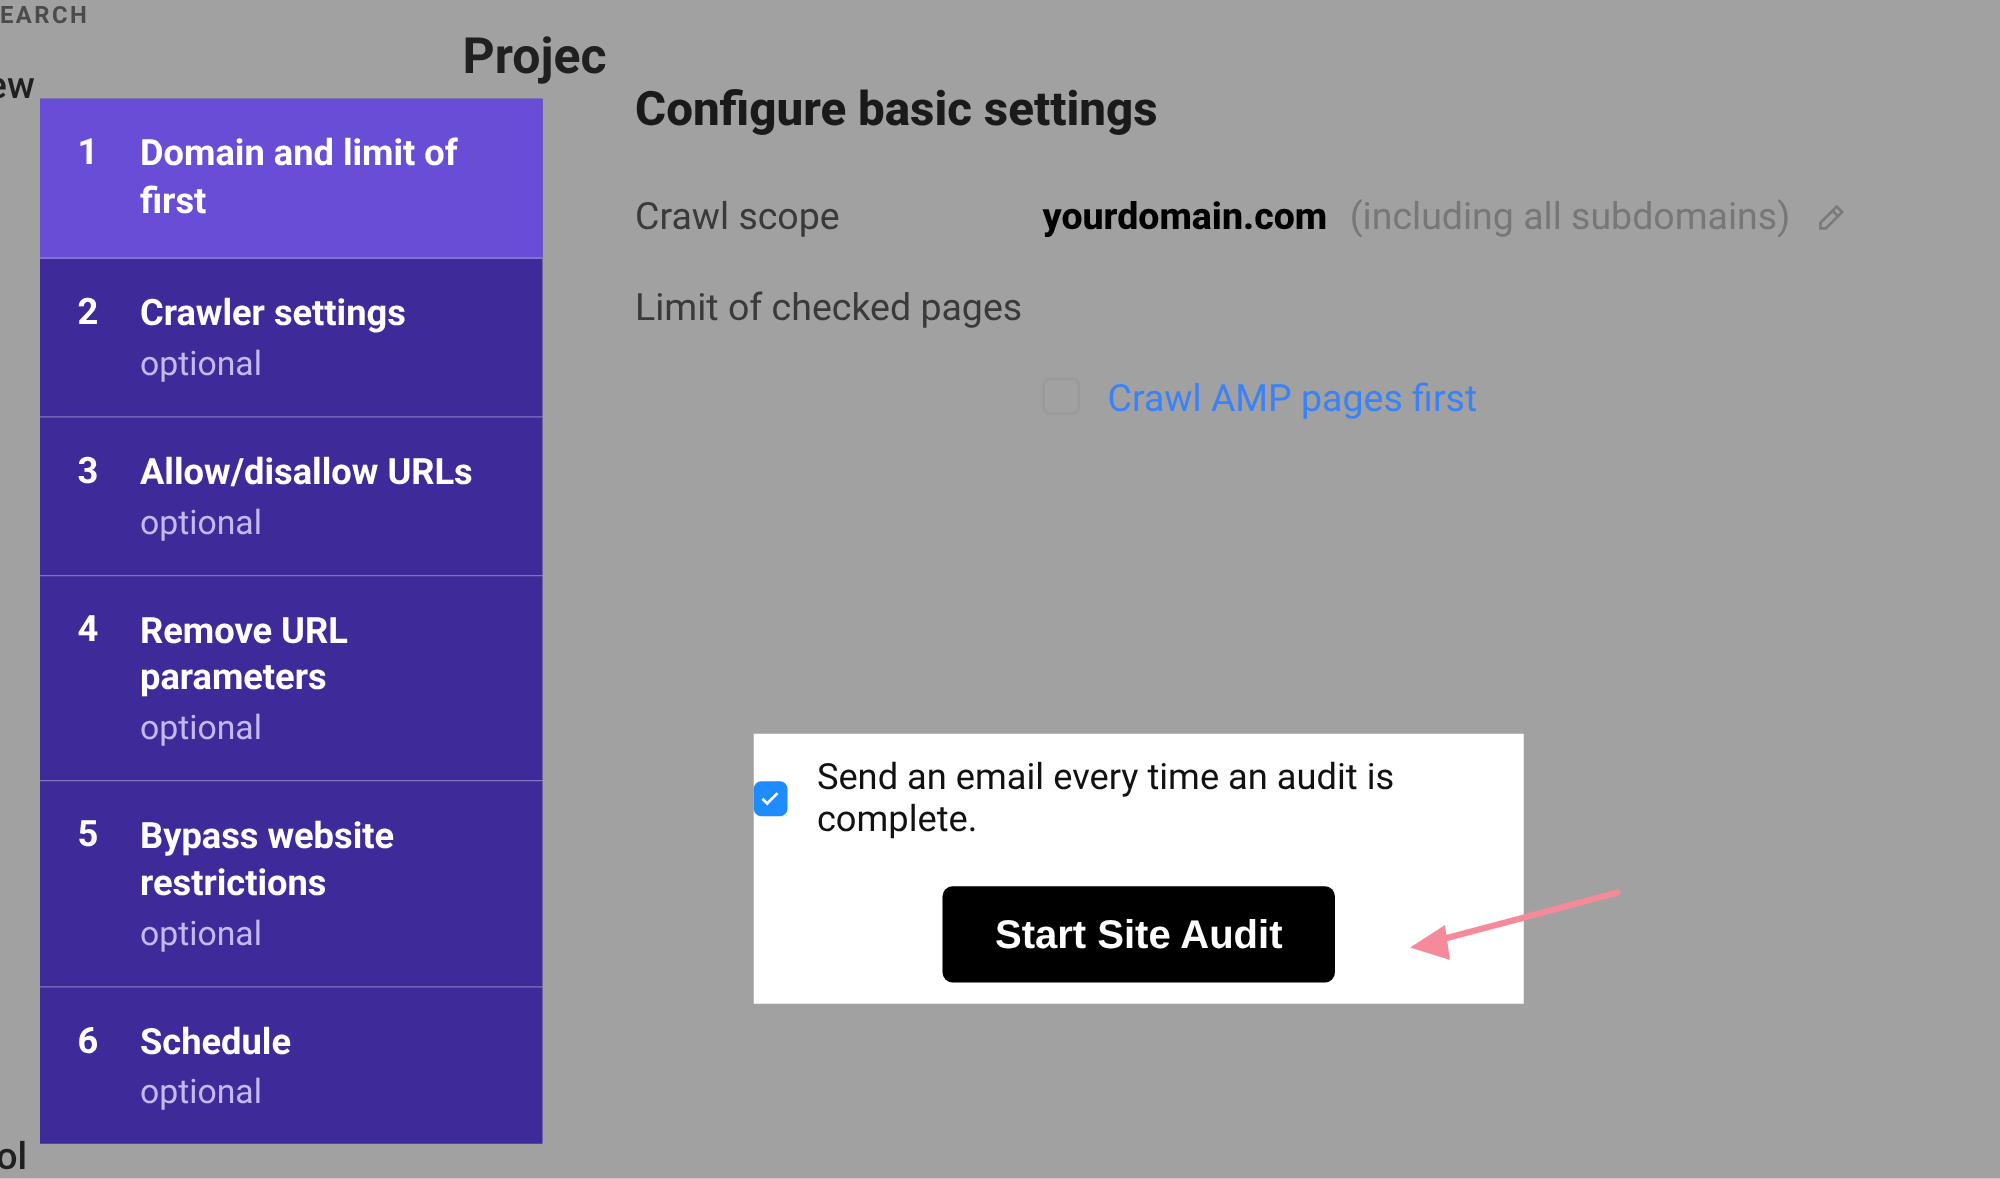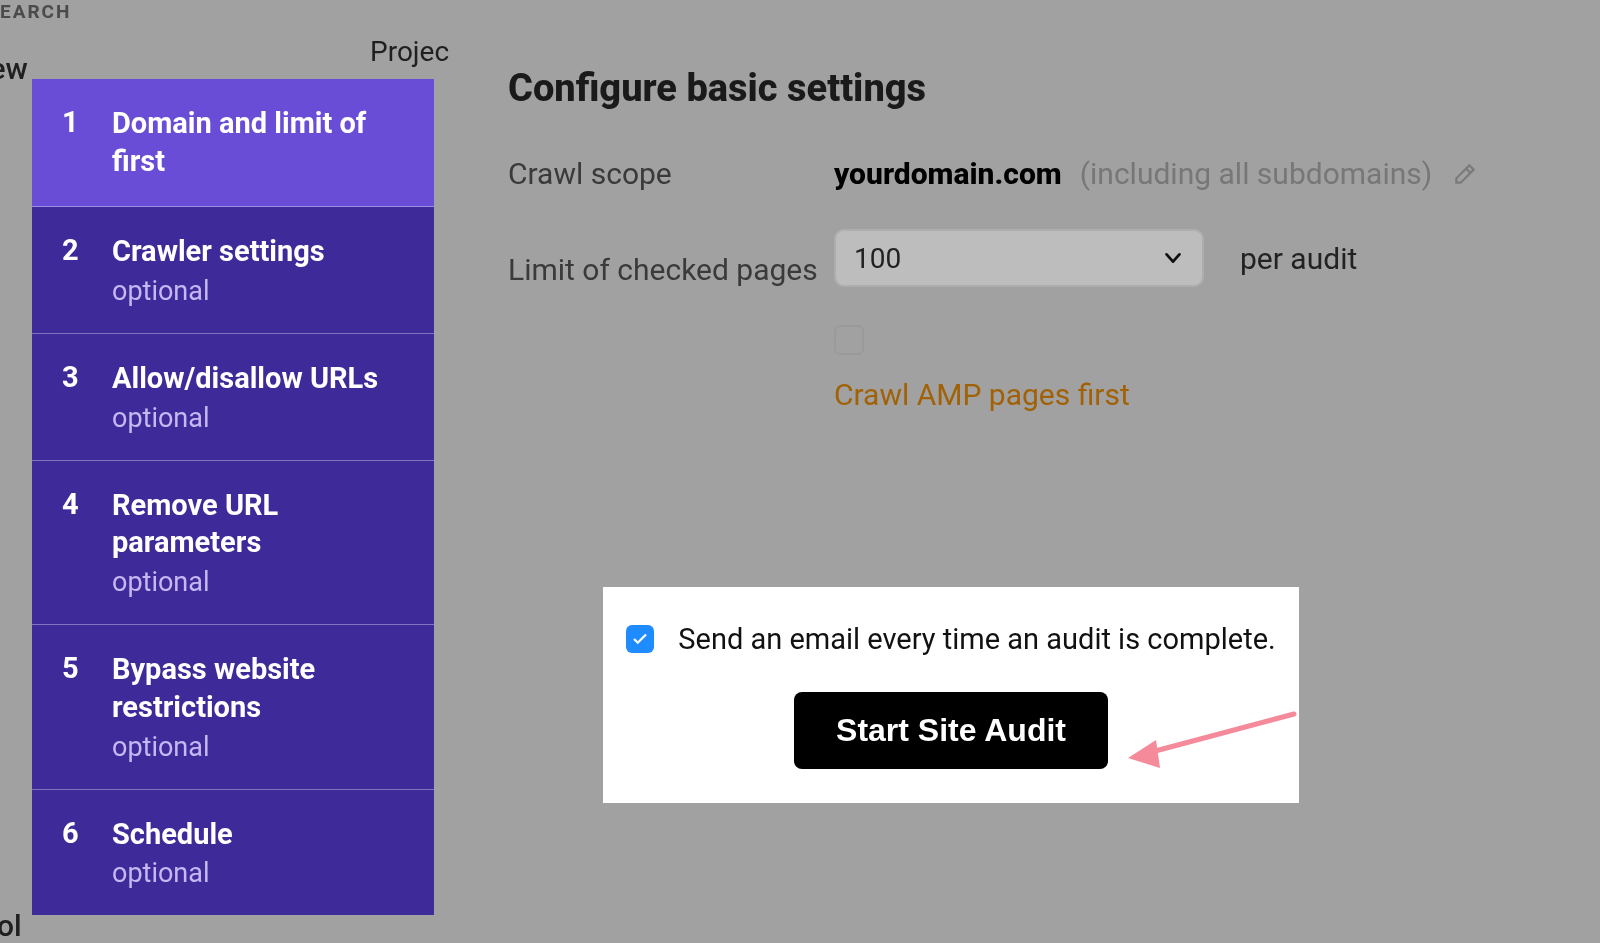--- a/index.html
+++ b/index.html
@@ -3,56 +3,56 @@
 <meta charset="utf-8">
 <style>
   html,body{margin:0;padding:0;font-family:-apple-system,BlinkMacSystemFont,"Segoe UI",Roboto,Helvetica,Arial,sans-serif;background:#fff;}
   .root{position:relative;width:1600px;height:943px;overflow:hidden;}
 
   
   .bg{position:absolute;left:0;top:0;width:100%;height:100%;background:linear-gradient(#fff,#fff);}
   .bg-nav{position:absolute;left:-60px;top:0;width:280px;height:100%;display:flex;flex-direction:column;gap:28px;padding-top:0;color:#333;font-size:30px;font-weight:500;filter:blur(0.5px);}
   .bg-nav div{white-space:nowrap;overflow:hidden;}
   .bg-nav .sec{font-size:19px;font-weight:700;color:#777;letter-spacing:2px;}
-  .bg-top{position:absolute;left:370px;top:35px;color:#333;font-size:28px;font-weight:400;}
+  .bg-top{position:absolute;left:370px;top:21px;color:#333;font-size:40px;font-weight:700;}
   .bg-bottom-word{position:absolute;left:368px;bottom:-6px;color:#333;font-size:28px;}
   .dim{position:absolute;left:0;top:0;width:100%;height:100%;background:rgba(0,0,0,0.37);}
 
   
   .wiz{position:absolute;left:32px;top:79px;width:402px;background:#3e2a99;color:#fff;z-index:5;}
   .wiz-step{display:flex;padding:26px 30px 26px 30px;border-bottom:1px solid rgba(255,255,255,0.35);gap:32px;}
   .wiz-step:last-child{border-bottom:none;}
   .wiz-step.active{background:#6a4dd6;border-bottom:1px solid rgba(255,255,255,0.35);}
   .wiz-num{font-size:29px;font-weight:700;min-width:18px;}
   .wiz-body{display:flex;flex-direction:column;gap:4px;}
   .wiz-label{font-size:29px;font-weight:700;line-height:1.3;}
   .wiz-opt{font-size:27px;color:#c5b8f3;}
 
   
   .panel{position:absolute;left:434px;top:0;right:0;bottom:0;background:transparent;z-index:4;}
   .panel-inner{padding:66px 74px 0 74px;color:#1d1d1d;}
   .h1{font-size:50px;font-weight:800;margin:0 0 48px 0;color:#121212;}
   .h2{font-size:38px;font-weight:800;margin:0 0 46px 0;color:#1a1a1a;}
-  .row{display:flex;align-items:flex-end;margin-bottom:38px;}
+  .row{display:flex;align-items:flex-start;margin-bottom:38px;}
   .row .lbl{width:326px;font-size:30px;color:#3a3a3a;}
   .row .val{display:flex;align-items:center;gap:18px;font-size:30px;}
   .domain{font-weight:800;color:#000;}
   .sub{color:#777;}
 
   .select{display:flex;align-items:center;justify-content:space-between;width:330px;height:54px;border:2px solid #aeaeae;border-radius:10px;background:rgba(255,255,255,0.3);padding:0 18px 0 18px;font-size:28px;color:#222;cursor:pointer;}
   .select.thin{border-width:1px;}
   .chev{margin-left:20px;}
   .chev svg{width:22px;height:22px;display:block;}
   .per{font-size:30px;color:#222;margin-left:18px;}
 
-  .cb-row{display:flex;align-items:flex-start;gap:22px;margin-left:326px;margin-top:12px;margin-bottom:0;font-size:30px;color:#a16207;flex-direction:column;}
+  .cb-row{display:flex;align-items:flex-start;gap:22px;margin-left:326px;margin-top:12px;margin-bottom:0;font-size:30px;color:#3b82f6;}
   .cb-empty{width:26px;height:26px;border:2px solid #9a9a9a;border-radius:6px;}
 
   
-  .card{position:absolute;left:603px;top:587px;width:696px;height:216px;background:#fff;z-index:6;display:flex;flex-direction:column;align-items:center;justify-content:center;gap:36px;}
+  .card{position:absolute;left:603px;top:587px;width:616px;height:216px;background:#fff;z-index:6;display:flex;flex-direction:column;align-items:center;justify-content:center;gap:36px;}
   .card-row{display:flex;align-items:center;gap:24px;}
   .cb-checked{width:28px;height:28px;border-radius:6px;background:#1e8cff;display:flex;align-items:center;justify-content:center;}
   .cb-checked svg{width:18px;height:18px;stroke:#fff;stroke-width:3;fill:none;}
   .card-text{font-size:29px;color:#111;}
   .cta{background:#000000;color:#fff;border:none;border-radius:8px;font-size:32px;font-weight:600;padding:20px 42px;cursor:pointer;}
 
   .arrow{position:absolute;left:1124px;top:706px;z-index:7;pointer-events:none;}
   .arrow svg{width:180px;height:72px;}
 
   .edit-ic{display:inline-flex;align-items:center;justify-content:center;width:30px;height:30px;cursor:pointer;}
@@ -144,31 +144,20 @@
             <svg viewBox="0 0 24 24">
                 <path d="M4 20h4L20 8l-4-4L4 16v4z"></path>
                 <path d="M13 7l4 4"></path>
               </svg>
           </span>
         </div>
       </div>
 
       <div class="row">
         <div class="lbl">Limit of checked pages</div>
-        <div class="val">
-          <div class="select">
-            <span>100</span>
-            <span class="chev">
-              <svg viewBox="0 0 24 24">
-                  <path d="M5 8l7 8 7-8" fill="none" stroke="#111" stroke-width="3" stroke-linecap="round" stroke-linejoin="round"></path>
-                </svg>
-            </span>
-          </div>
-          <span class="per">per audit</span>
-        </div>
       </div>
 
 
       <div class="cb-row">
         <span class="cb-empty"></span>
         <span>Crawl AMP pages first</span>
       </div>
     </div>
   </div>
 

